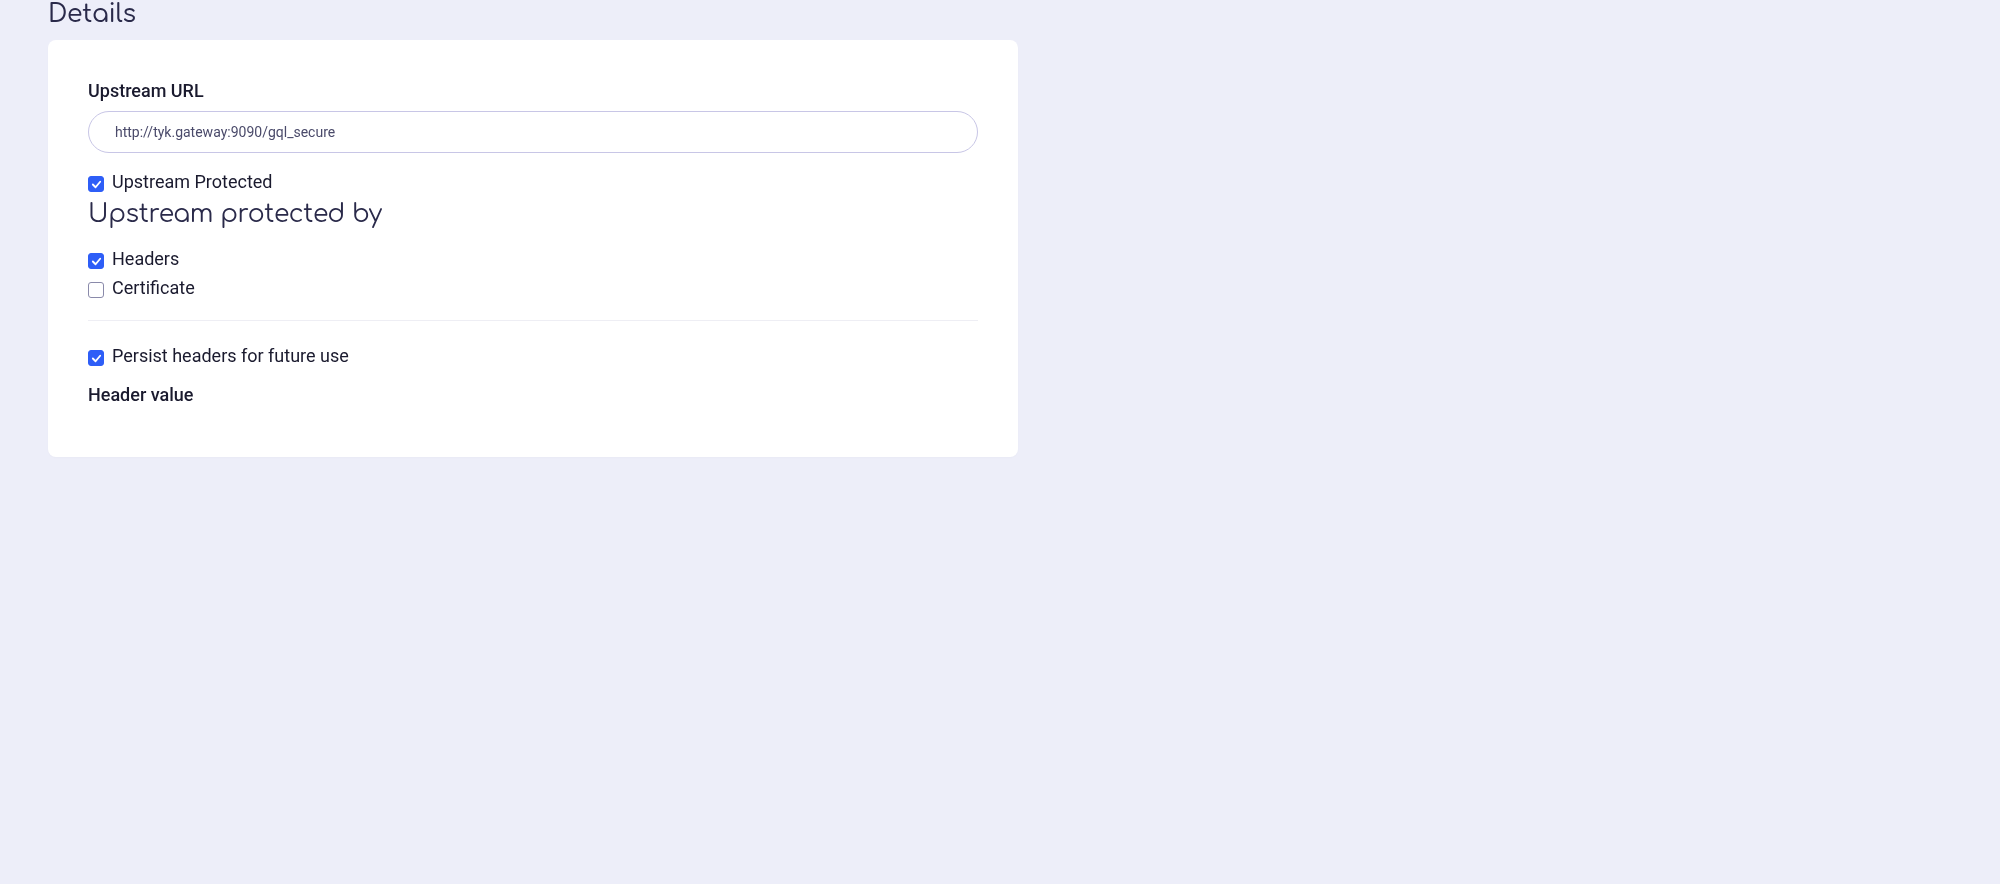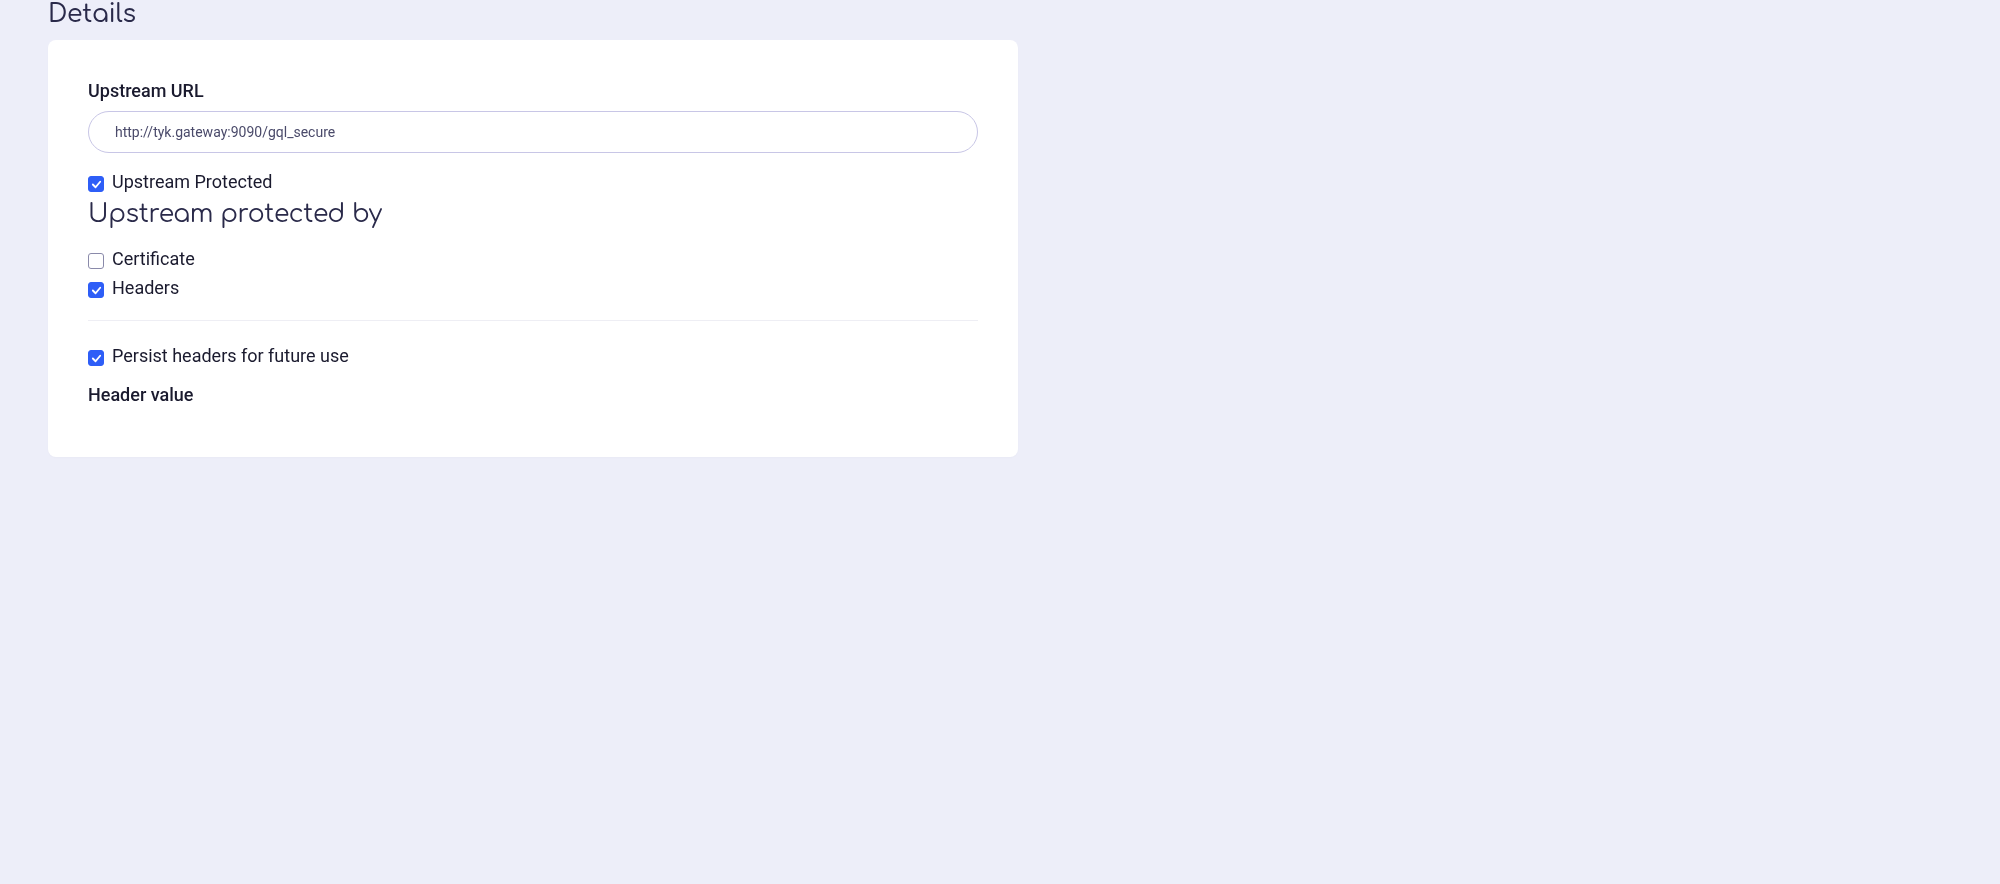--- a/index.html
+++ b/index.html
@@ -115,33 +115,33 @@
       <svg viewBox="0 0 12 12">
           <path d="M2 6 L5 9 L10 3" stroke="#ffffff" stroke-width="2" fill="none" stroke-linecap="round" stroke-linejoin="round"></path>
         </svg>
     </span>
     <span class="checkbox-label">Upstream Protected</span>
   </div>
 
   <h3 class="subsection-title">Upstream protected by</h3>
 
   <div class="checkbox-row">
-    <span class="checkbox">
-      
-    </span>
-    <span class="checkbox-label">Certificate</span>
-  </div>
-
-  <div class="checkbox-row">
     <span class="checkbox checked">
       <svg viewBox="0 0 12 12">
           <path d="M2 6 L5 9 L10 3" stroke="#ffffff" stroke-width="2" fill="none" stroke-linecap="round" stroke-linejoin="round"></path>
         </svg>
     </span>
     <span class="checkbox-label">Headers</span>
+  </div>
+
+  <div class="checkbox-row">
+    <span class="checkbox">
+      
+    </span>
+    <span class="checkbox-label">Certificate</span>
   </div>
 
   <hr class="divider">
 
   <div class="checkbox-row" style="margin-bottom:18px;">
     <span class="checkbox checked">
       <svg viewBox="0 0 12 12">
           <path d="M2 6 L5 9 L10 3" stroke="#ffffff" stroke-width="2" fill="none" stroke-linecap="round" stroke-linejoin="round"></path>
         </svg>
     </span>

